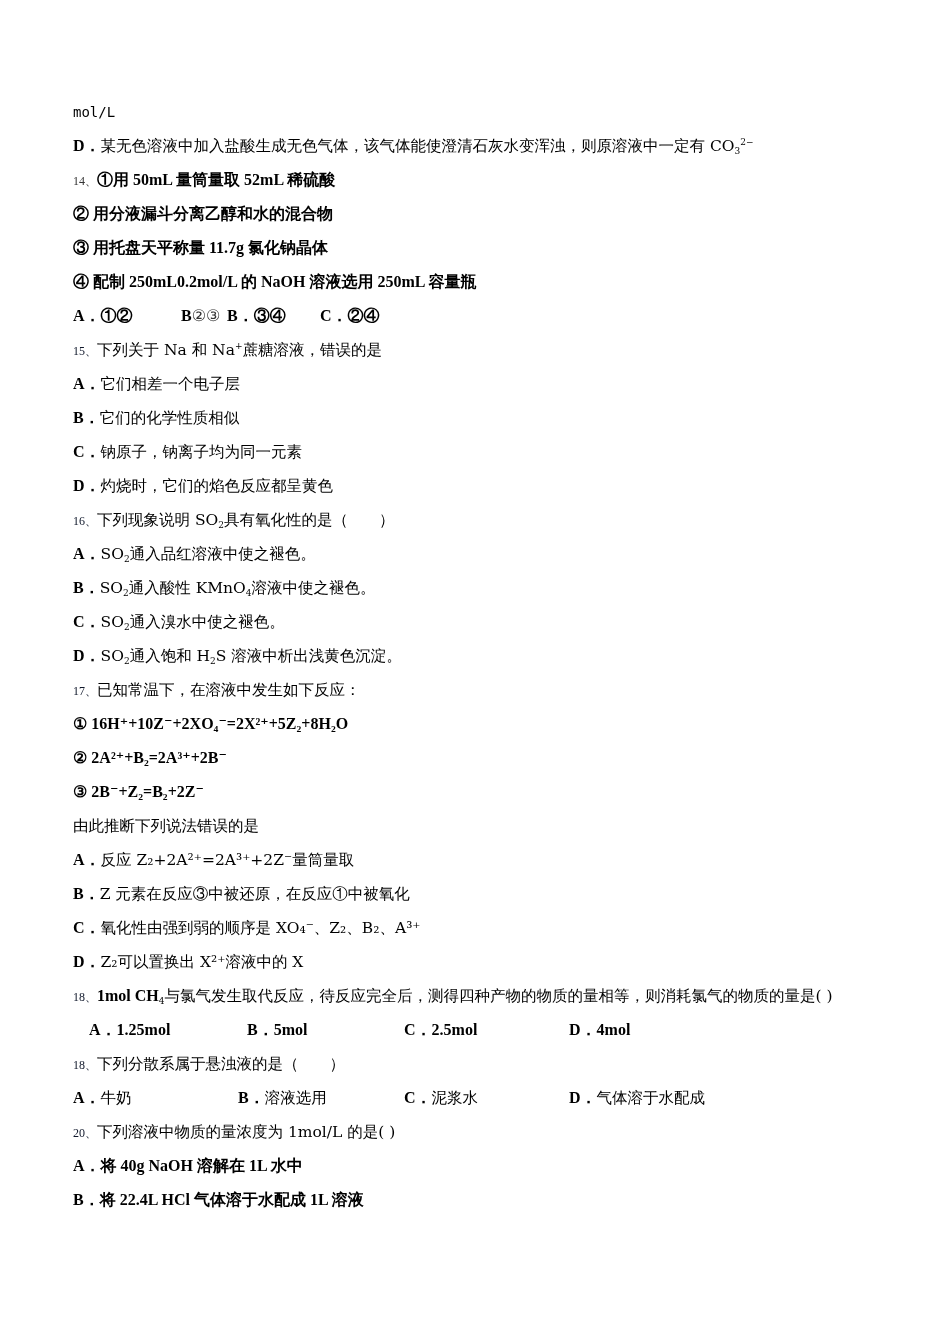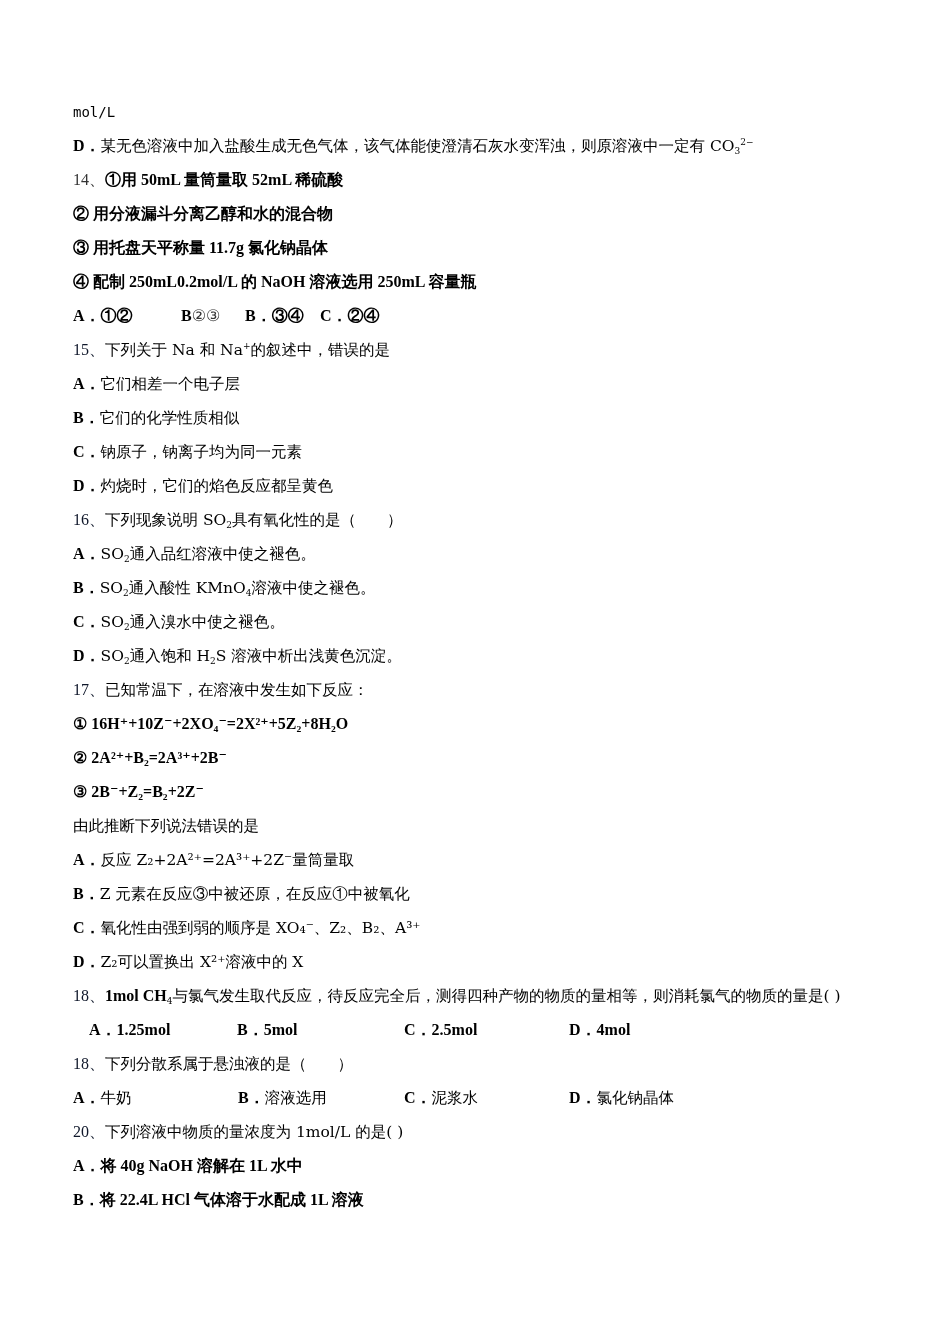--- a/index.html
+++ b/index.html
@@ -5,21 +5,21 @@
   html, body { margin: 0; padding: 0; background: #ffffff; }
   body { width: 950px; height: 1344px; position: relative; overflow: hidden; color: #000; }
   .page { position: absolute; left: 46px; top: 0; width: 870px; }
   .line {
     position: absolute; left: 0; white-space: nowrap;
     font-family: "DejaVu Serif", "Liberation Serif", serif;
     font-size: 15.5px; line-height: 20px; height: 20px; margin-left: 27px;
   }
   .b { font-weight: bold; font-family: "Liberation Serif", "DejaVu Serif", serif; font-size: 16px; }
   .mono { font-family: "DejaVu Sans Mono", "Liberation Mono", monospace; font-size: 14px; }
-  .num { font-family: "Liberation Serif", "DejaVu Serif", serif; font-size: 16px; }
+  .num { font-family: "Liberation Serif", "DejaVu Serif", serif; font-size: 12px; }
   .gray { color: #0f172a; }
   sup, sub { font-size: 9px; line-height: 0; }
   sup { vertical-align: 6px; }
   sub { vertical-align: -3px; }
   .opt { position: absolute; top: 0; white-space: nowrap; }
   .thin { font-weight: normal; color: #333; }
 </style>
 </head>
 <body>
 
@@ -33,26 +33,26 @@
 
   <div class="line b" style="top:170px">
     <span class="num thin gray">14、</span><span>①用 50mL 量筒量取 52mL 稀硫酸</span>
   </div>
   <div class="line b" style="top:204px">② 用分液漏斗分离乙醇和水的混合物</div>
   <div class="line b" style="top:238px">③ 用托盘天平称量 11.7g 氯化钠晶体</div>
   <div class="line b" style="top:272px">④ 配制 250mL0.2mol/L 的 NaOH 溶液选用 250mL 容量瓶</div>
   <div class="line b" style="top:306px; width:400px">
     <span class="opt" style="left:0"><span>A．</span><span>①②</span></span>
     <span class="opt" style="left:108px"><span>B</span><span class="thin">②③</span></span>
-    <span class="opt" style="left:172px"><span>B．</span><span>③④</span></span>
+    <span class="opt" style="left:154px"><span>B．</span><span>③④</span></span>
     <span class="opt" style="left:247px"><span>C．</span><span>②④</span></span>
   </div>
 
   <div class="line" style="top:340px">
-    <span class="num gray">15、</span><span>下列关于 Na 和 Na</span><sup>+</sup><span>的叙述中，错误的是</span>
+    <span class="num gray">15、</span><span>下列关于 Na 和 Na</span><sup>+</sup><span>蔗糖溶液，错误的是</span>
   </div>
   <div class="line" style="top:374px"><span class="b">A．</span><span>它们相差一个电子层</span></div>
   <div class="line" style="top:408px"><span class="b">B．</span><span>它们的化学性质相似</span></div>
   <div class="line" style="top:442px"><span class="b">C．</span><span>钠原子，钠离子均为同一元素</span></div>
   <div class="line" style="top:476px"><span class="b">D．</span><span>灼烧时，它们的焰色反应都呈黄色</span></div>
 
   <div class="line" style="top:510px">
     <span class="num gray">16、</span><span>下列现象说明 SO</span><sub>2</sub><span>具有氧化性的是（　　）</span>
   </div>
   <div class="line" style="top:544px"><span class="b">A．</span><span>SO</span><sub>2</sub><span>通入品红溶液中使之褪色。</span></div>
@@ -70,33 +70,33 @@
   <div class="line" style="top:850px"><span class="b">A．</span><span>反应 Z₂+2A²⁺=2A³⁺+2Z⁻量筒量取</span></div>
   <div class="line" style="top:884px"><span class="b">B．</span><span>Z 元素在反应③中被还原，在反应①中被氧化</span></div>
   <div class="line" style="top:918px"><span class="b">C．</span><span>氧化性由强到弱的顺序是 XO₄⁻、Z₂、B₂、A³⁺</span></div>
   <div class="line" style="top:952px"><span class="b">D．</span><span>Z₂可以置换出 X²⁺溶液中的 X</span></div>
 
   <div class="line" style="top:986px">
     <span class="num gray">18、</span><span class="b">1mol CH</span><sub>4</sub><span>与氯气发生取代反应，待反应完全后，测得四种产物的物质的量相等，则消耗氯气的物质的量是(   )</span>
   </div>
   <div class="line b" style="top:1020px; width:800px">
     <span class="opt" style="left:16px"><span>A．</span><span>1.25mol</span></span>
-    <span class="opt" style="left:164px"><span>B．</span><span>5mol</span></span>
+    <span class="opt" style="left:174px"><span>B．</span><span>5mol</span></span>
     <span class="opt" style="left:331px"><span>C．</span><span>2.5mol</span></span>
     <span class="opt" style="left:496px"><span>D．</span><span>4mol</span></span>
   </div>
 
   <div class="line" style="top:1054px">
     <span class="num gray">18、</span><span>下列分散系属于悬浊液的是（　　）</span>
   </div>
   <div class="line" style="top:1088px; width:800px">
     <span class="opt" style="left:0"><span class="b">A．</span><span>牛奶</span></span>
     <span class="opt" style="left:165px"><span class="b">B．</span><span>溶液选用</span></span>
     <span class="opt" style="left:331px"><span class="b">C．</span><span>泥浆水</span></span>
-    <span class="opt" style="left:496px"><span class="b">D．</span><span>氯化钠晶体</span></span>
+    <span class="opt" style="left:496px"><span class="b">D．</span><span>气体溶于水配成</span></span>
   </div>
 
   <div class="line" style="top:1122px">
     <span class="num gray">20、</span><span>下列溶液中物质的量浓度为 1mol/L 的是(    )</span>
   </div>
   <div class="line b" style="top:1156px"><span>A．</span><span>将 40g NaOH 溶解在 1L 水中</span></div>
   <div class="line b" style="top:1190px"><span>B．</span><span>将 22.4L HCl 气体溶于水配成 1L 溶液</span></div>
 
 </div>
 

